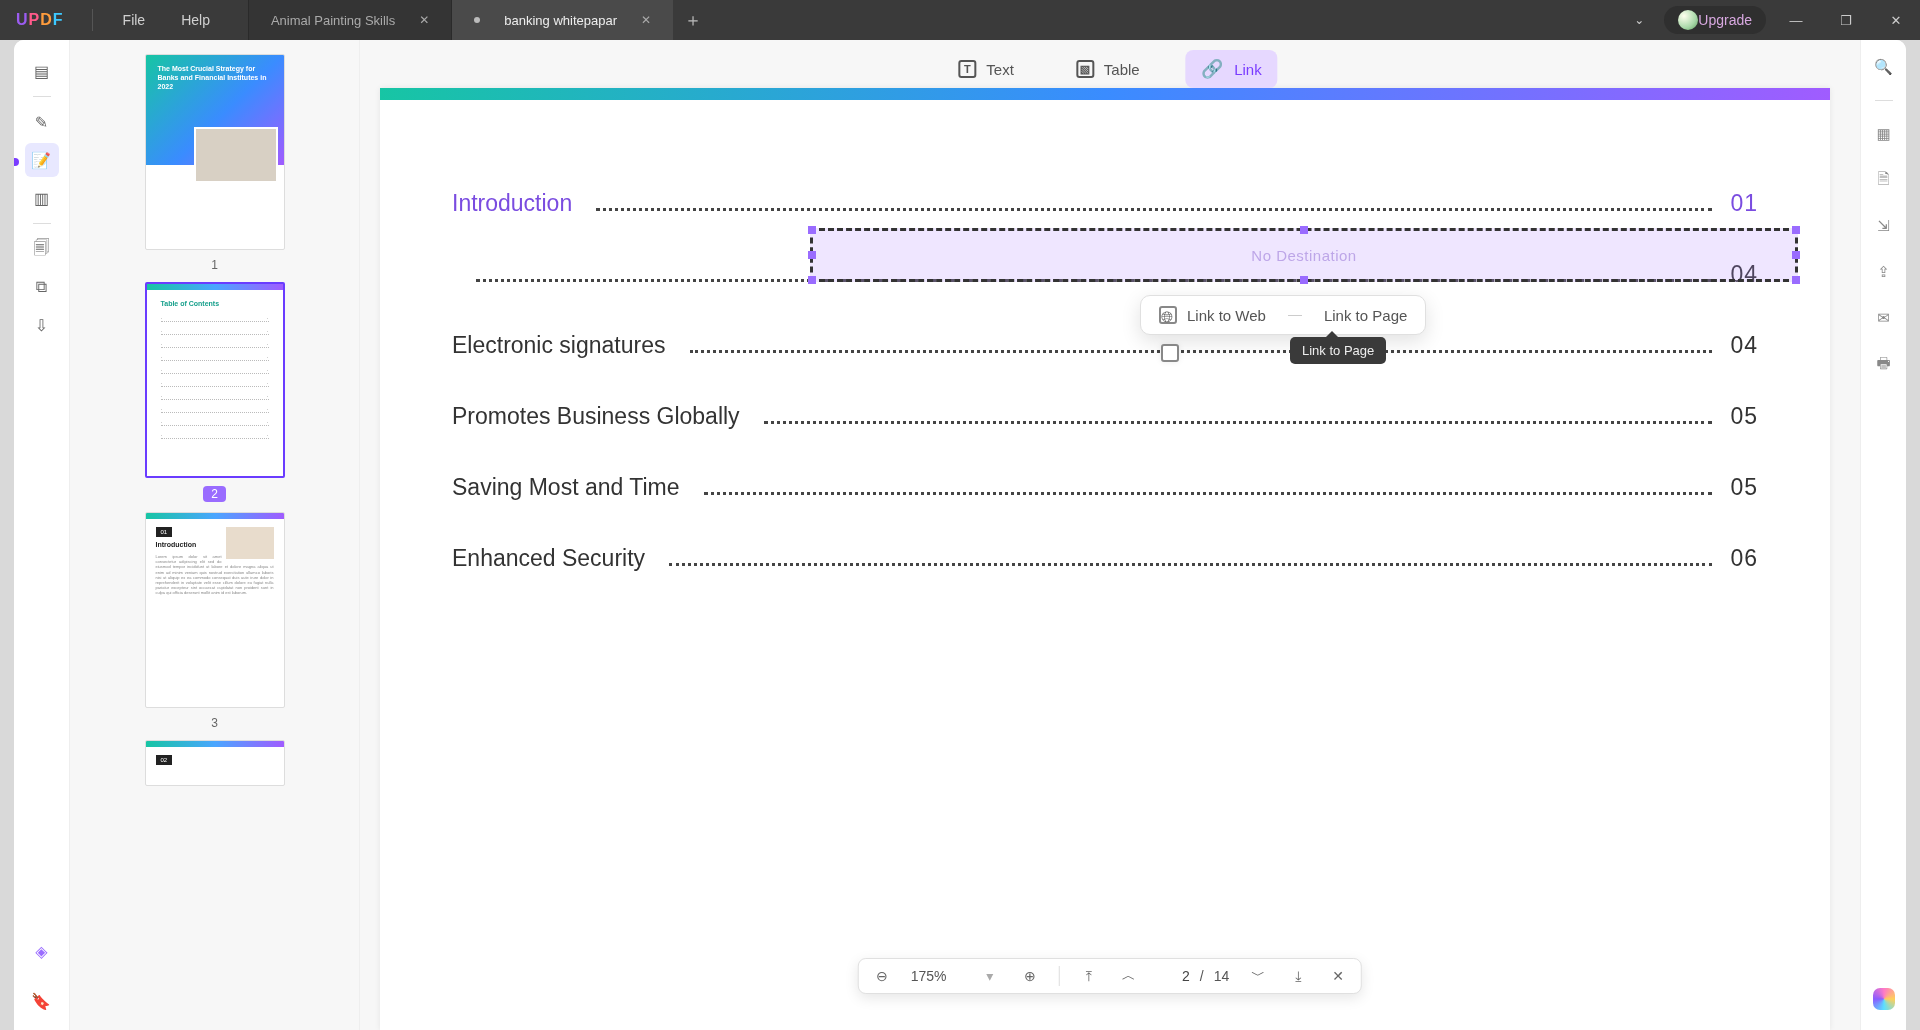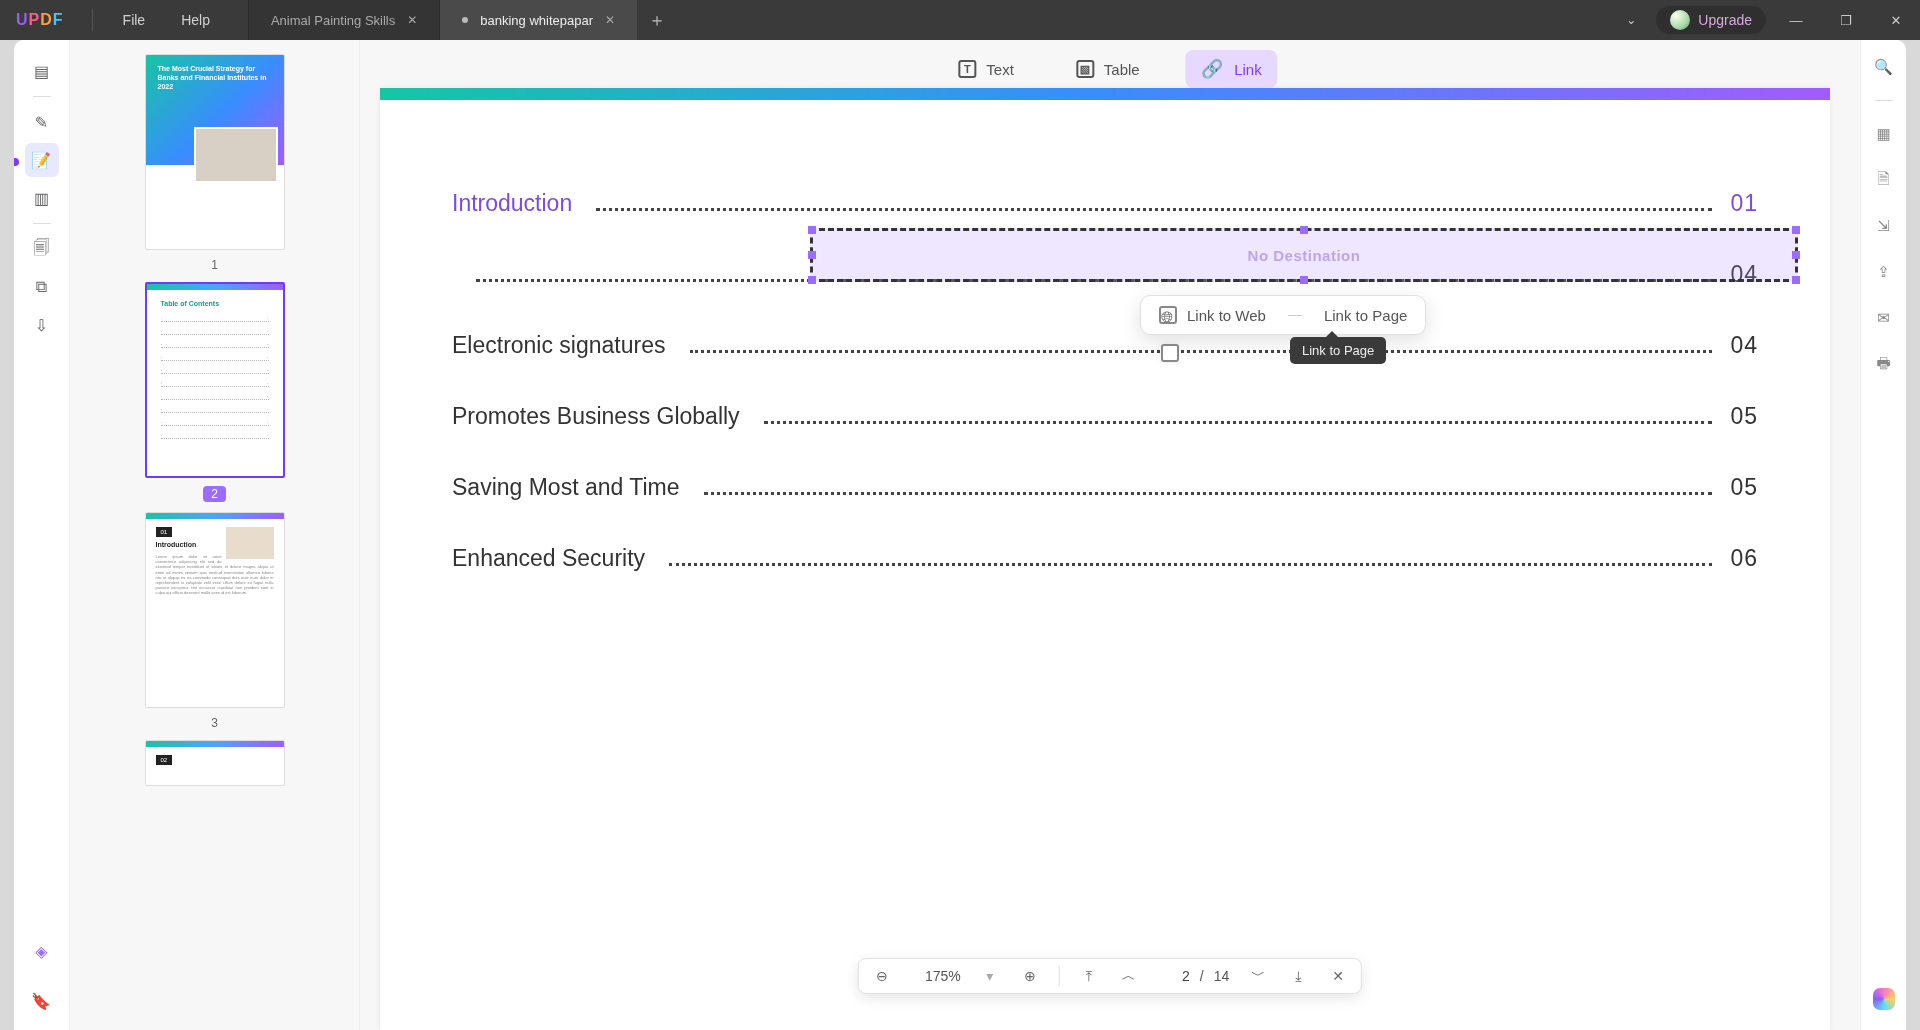--- a/index.html
+++ b/index.html
@@ -4,28 +4,28 @@
 <style>
   * { margin:0; padding:0; box-sizing:border-box; font-family:"Segoe UI",Arial,sans-serif; }
   body { background:#d9d9d9; overflow:hidden; }
   
   .titlebar { height:40px; background:#3a3a3a; display:flex; align-items:center; color:#d0d0d0; font-size:14px; }
   .logo { margin:0 16px; font-weight:700; font-size:16px; letter-spacing:1px; }
   .logo span:nth-child(1){color:#9b5cf0;} .logo span:nth-child(2){color:#ff5a8a;} .logo span:nth-child(3){color:#ff9c3c;} .logo span:nth-child(4){color:#3cc8ff;}
   .vdiv { width:1px; height:22px; background:#555; margin:0 12px; }
   .menu-item { padding:0 18px; cursor:pointer; }
   .tabs { display:flex; height:100%; margin-left:20px; }
-  .tab { display:flex; align-items:center; padding:0 22px; gap:12px; color:#aaa; font-size:13px; background:#343434; border-left:1px solid #2a2a2a; cursor:pointer; }
+  .tab { display:flex; align-items:center; padding:0 22px; gap:24px; color:#aaa; font-size:13px; background:#343434; border-left:1px solid #2a2a2a; cursor:pointer; }
   .tab.active { background:#4a4a4a; color:#eee; }
   .tab .close-icon { font-size:12px; color:#aaa; cursor:pointer; }
   .tab .unsaved-dot { width:6px; height:6px; border-radius:50%; background:#bbb; }
   .new-tab { display:flex; align-items:center; justify-content:center; width:40px; font-size:18px; color:#bbb; cursor:pointer; }
   .title-right { margin-left:auto; display:flex; align-items:center; gap:10px; padding-right:4px; }
   .chevron-down-icon { color:#ccc; font-size:12px; padding:0 10px; cursor:pointer; }
-  .upgrade-pill { display:flex; align-items:center; gap:8px; background:#2f2f2f; padding:4px 14px; border-radius:20px; color:#d8a8e0; cursor:pointer; }
+  .upgrade-pill { display:flex; align-items:center; background:#2f2f2f; padding:4px 14px; border-radius:20px; color:#d8a8e0; cursor:pointer; }
   .upgrade-pill .avatar { width:20px; height:20px; border-radius:50%; background:radial-gradient(circle at 30% 30%,#ffe,#a8d8a8 60%,#5a9c5a); }
   .win-btn { width:40px; height:40px; display:flex; align-items:center; justify-content:center; color:#ccc; cursor:pointer; font-size:13px; }
   
   .chrome { position:absolute; top:40px; left:14px; right:14px; bottom:0; background:#fff; border-radius:10px 10px 0 0; display:flex; overflow:hidden; }
   
   .rail-left { width:56px; background:#fff; border-right:1px solid #eee; display:flex; flex-direction:column; align-items:center; padding-top:14px; gap:4px; position:relative; }
   .rail-left .tool { width:34px; height:34px; display:flex; align-items:center; justify-content:center; border-radius:6px; color:#666; cursor:pointer; }
   .rail-left .tool.active { background:#e8e8ff; color:#5a5aff; }
   .rail-left .sep { width:18px; height:1px; background:#ddd; margin:4px 0; }
   .rail-left .dot-indicator { position:absolute; left:-3px; top:118px; width:8px; height:8px; border-radius:50%; background:#7a3cff; }
@@ -57,37 +57,37 @@
   .page { position:absolute; top:48px; left:20px; right:30px; bottom:0; background:#fff; box-shadow:0 0 6px rgba(0,0,0,.08); }
   .page .gradient-bar { height:12px; background:linear-gradient(90deg,#17c5a4,#3a8cff 50%,#a05cff); }
   .toc { padding:90px 72px 0 72px; }
   .toc-row { display:flex; align-items:baseline; font-size:23px; color:#333; margin-bottom:44px; white-space:nowrap; }
   .toc-row .title { font-weight:500; }
   .toc-row .dots { flex:1; border-bottom:3px dotted #444; margin:0 18px 6px 24px; min-width:40px; }
   .toc-row .pg { font-weight:500; letter-spacing:1px; }
   
   .link-select { position:absolute; top:188px; left:450px; right:62px; height:54px; border:3px dashed #333; background:rgba(180,140,255,.22); }
   .link-select .handle { position:absolute; width:8px; height:8px; background:#9a6cff; }
-  .link-select-label { position:absolute; top:50%; left:50%; transform:translate(-50%,-50%); color:#bda6e8; font-size:15px; font-weight:700; letter-spacing:.5px; pointer-events:none; }
+  .link-select-label { position:absolute; top:50%; left:50%; transform:translate(-50%,-50%); color:#bda6e8; font-size:15px; font-weight:400; letter-spacing:.5px; pointer-events:none; }
   .toc-row.linked .title { color:#7a4ce0; }
   .toc-row.linked .pg { color:#7a4ce0; }
   
   .link-popup { position:absolute; top:255px; left:780px; background:#fff; border:1px solid #e0e0e0; border-radius:10px; box-shadow:0 6px 20px rgba(0,0,0,.12); display:flex; align-items:center; padding:10px 18px; gap:22px; z-index:10; }
   .link-popup::after { content:""; position:absolute; top:40px; left:190px; width:0; height:0; }
   .link-opt { display:flex; align-items:center; gap:10px; color:#555; font-size:15px; cursor:pointer; }
   .link-opt .ic { width:18px; height:18px; border:2px solid #888; border-radius:3px; }
   .link-opt .ic.page { background:#fff; }
   .link-popup .sep { width:14px; height:1px; background:#ccc; }
   .tooltip { position:absolute; top:297px; left:930px; background:#3a3a3a; color:#eee; font-size:13px; padding:6px 12px; border-radius:5px; z-index:11; }
   .tooltip::before { content:""; position:absolute; top:-6px; left:36px; border:6px solid transparent; border-bottom-color:#3a3a3a; border-top:none; }
   
   .page-nav { position:absolute; bottom:36px; left:50%; transform:translateX(-50%); background:#fff; border:1px solid #e0e0e0; border-radius:8px; box-shadow:0 4px 14px rgba(0,0,0,.1); display:flex; align-items:center; padding:6px 12px; gap:18px; z-index:8; font-size:14px; color:#555; }
   .page-nav .nav-btn { width:22px; height:22px; display:flex; align-items:center; justify-content:center; cursor:pointer; color:#666; }
   .page-nav .vsep { width:1px; height:20px; background:#ddd; }
-  .page-nav .zoom-val { min-width:50px; text-align:right; }
+  .page-nav .zoom-val { min-width:50px; text-align:left; }
   .page-nav .page-frac { display:flex; align-items:center; gap:10px; }
   .page-nav .page-input { width:32px; border:none; text-align:right; font-size:14px; color:#444; outline:none; }
   
   .rail-right { width:46px; background:#fff; border-left:1px solid #eee; display:flex; flex-direction:column; align-items:center; padding-top:14px; gap:20px; }
   .rail-right .rtool { width:26px; height:26px; display:flex; align-items:center; justify-content:center; color:#888; cursor:pointer; font-size:15px; }
   .rail-right .sep { width:18px; height:1px; background:#ddd; }
   .rail-right .ai-dot { margin-top:auto; margin-bottom:20px; width:22px; height:22px; border-radius:7px; background:conic-gradient(#ff7ac6,#ffcf5a,#5ae0ff,#8a5cff,#ff7ac6); cursor:pointer; }
   
   .u { font-family:"Segoe UI Symbol","Apple Symbols",sans-serif; }
 </style>

